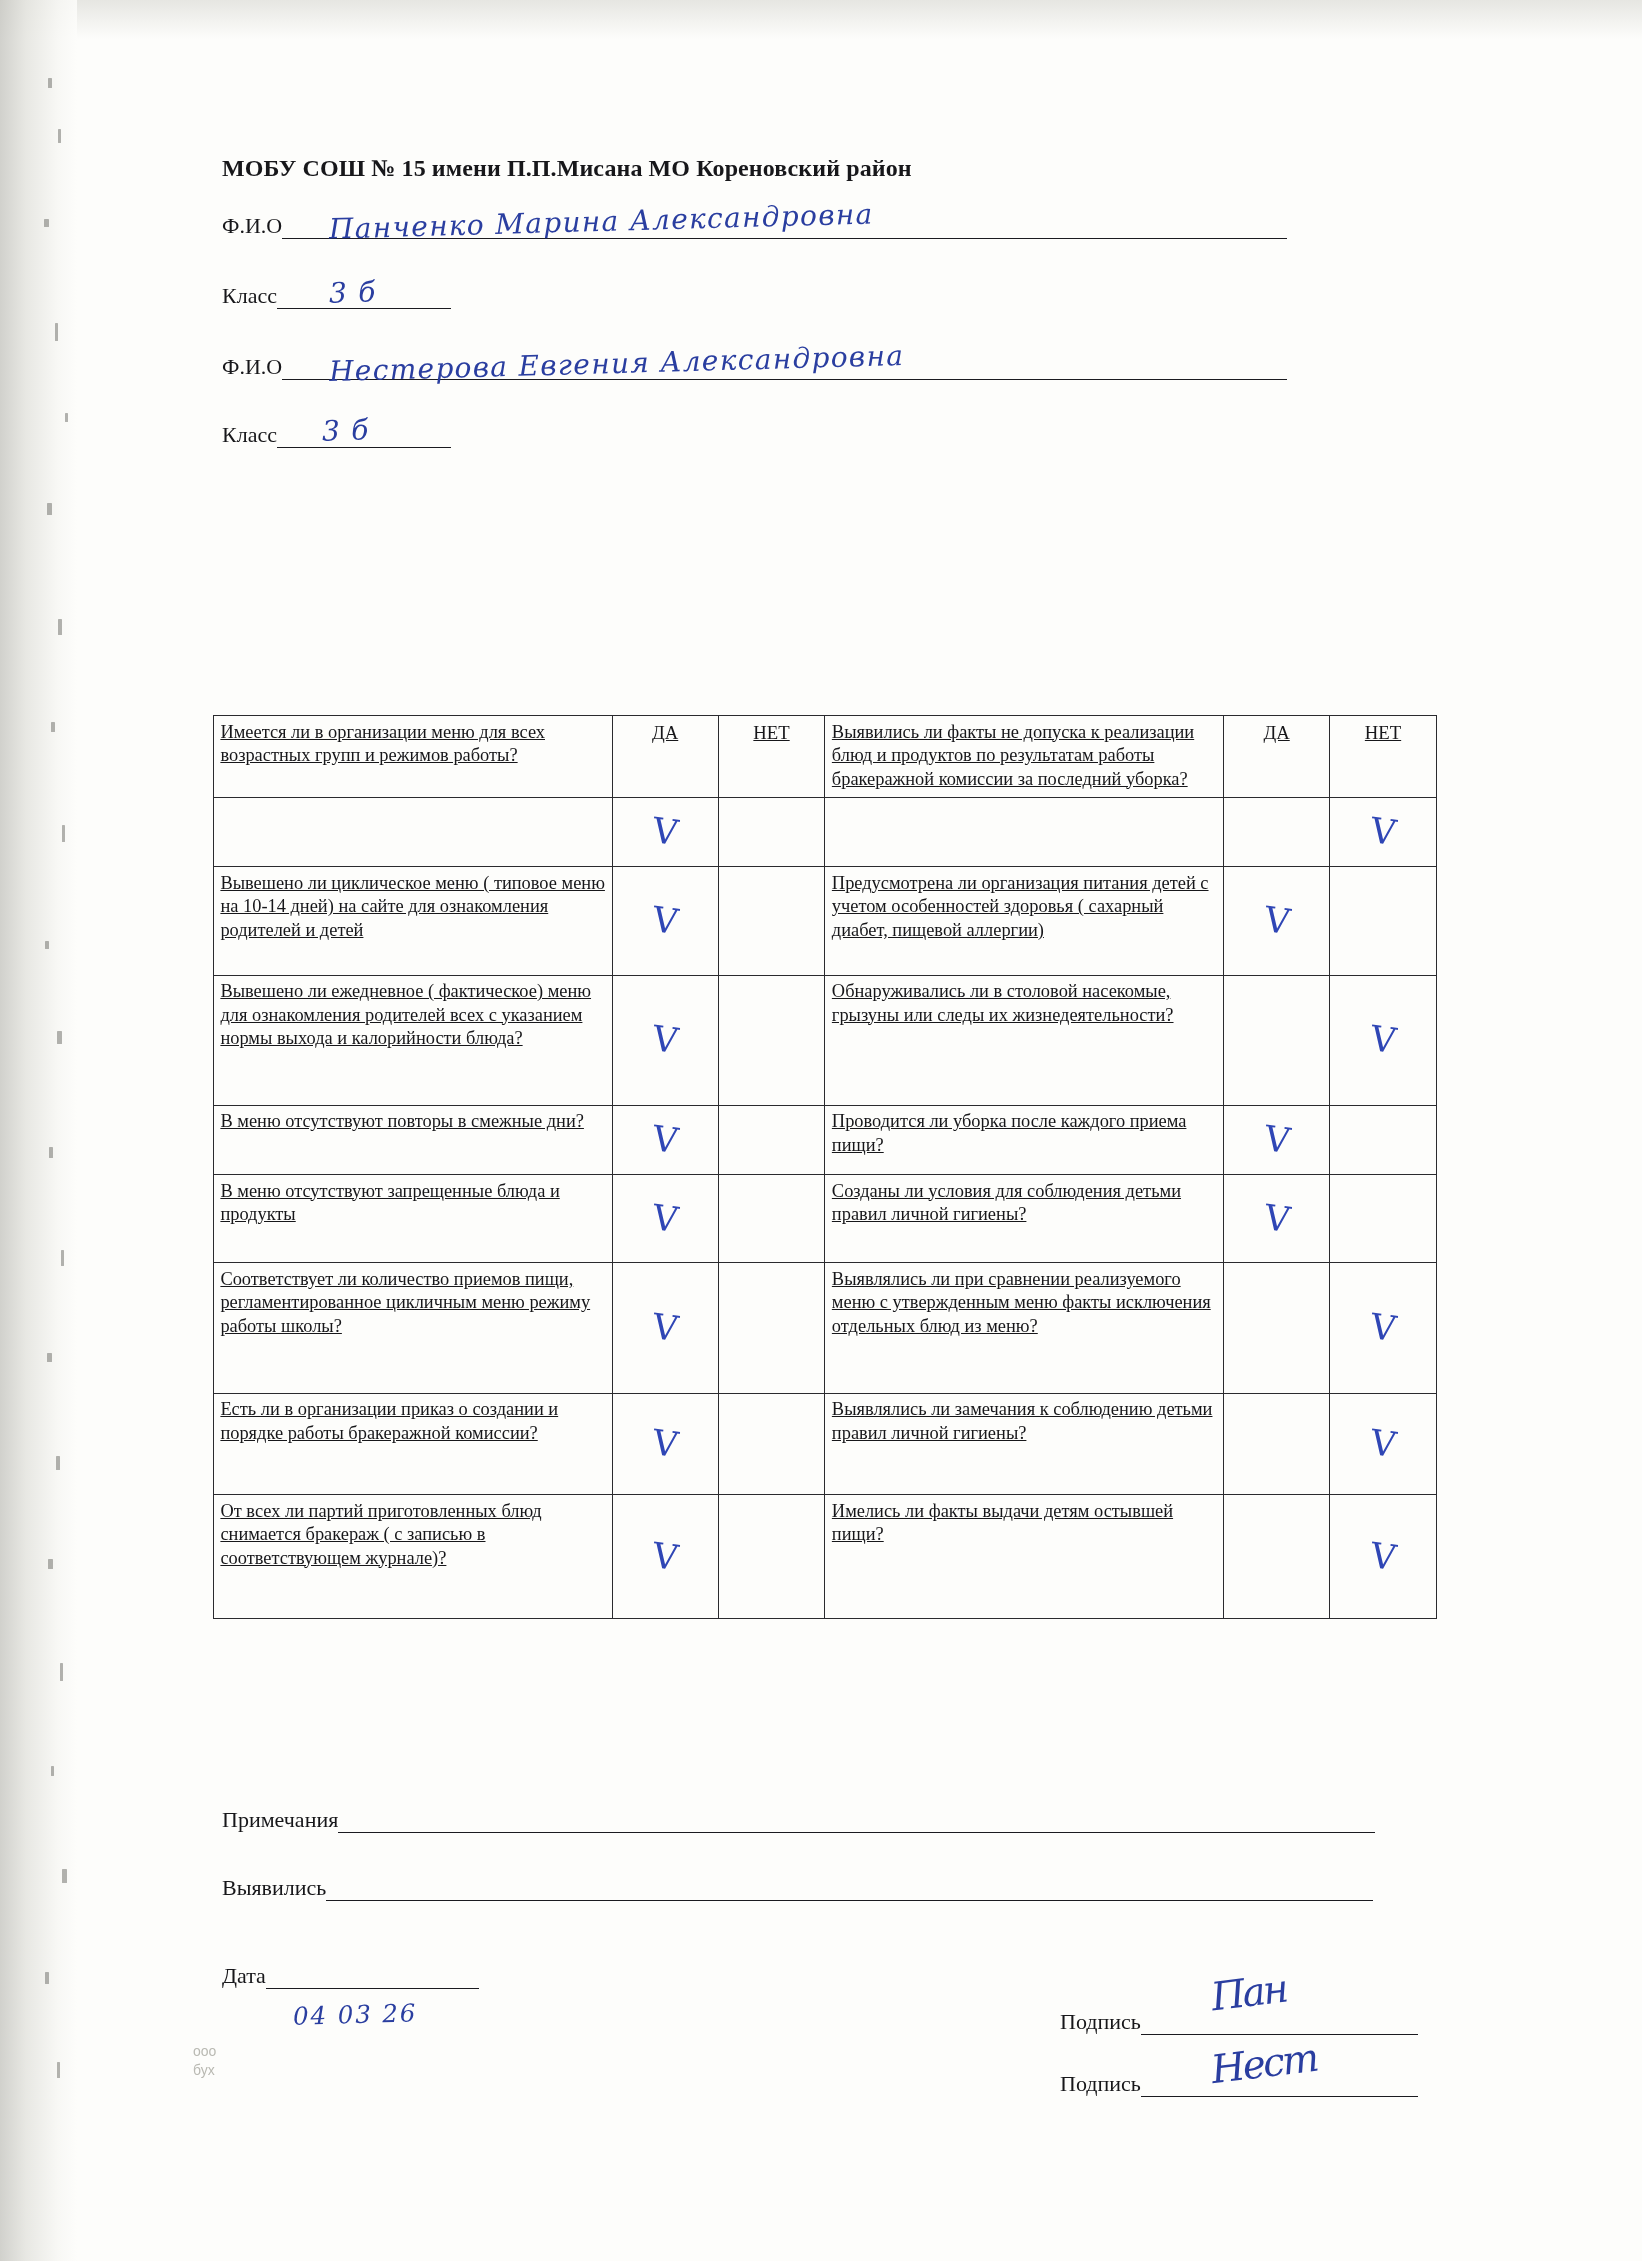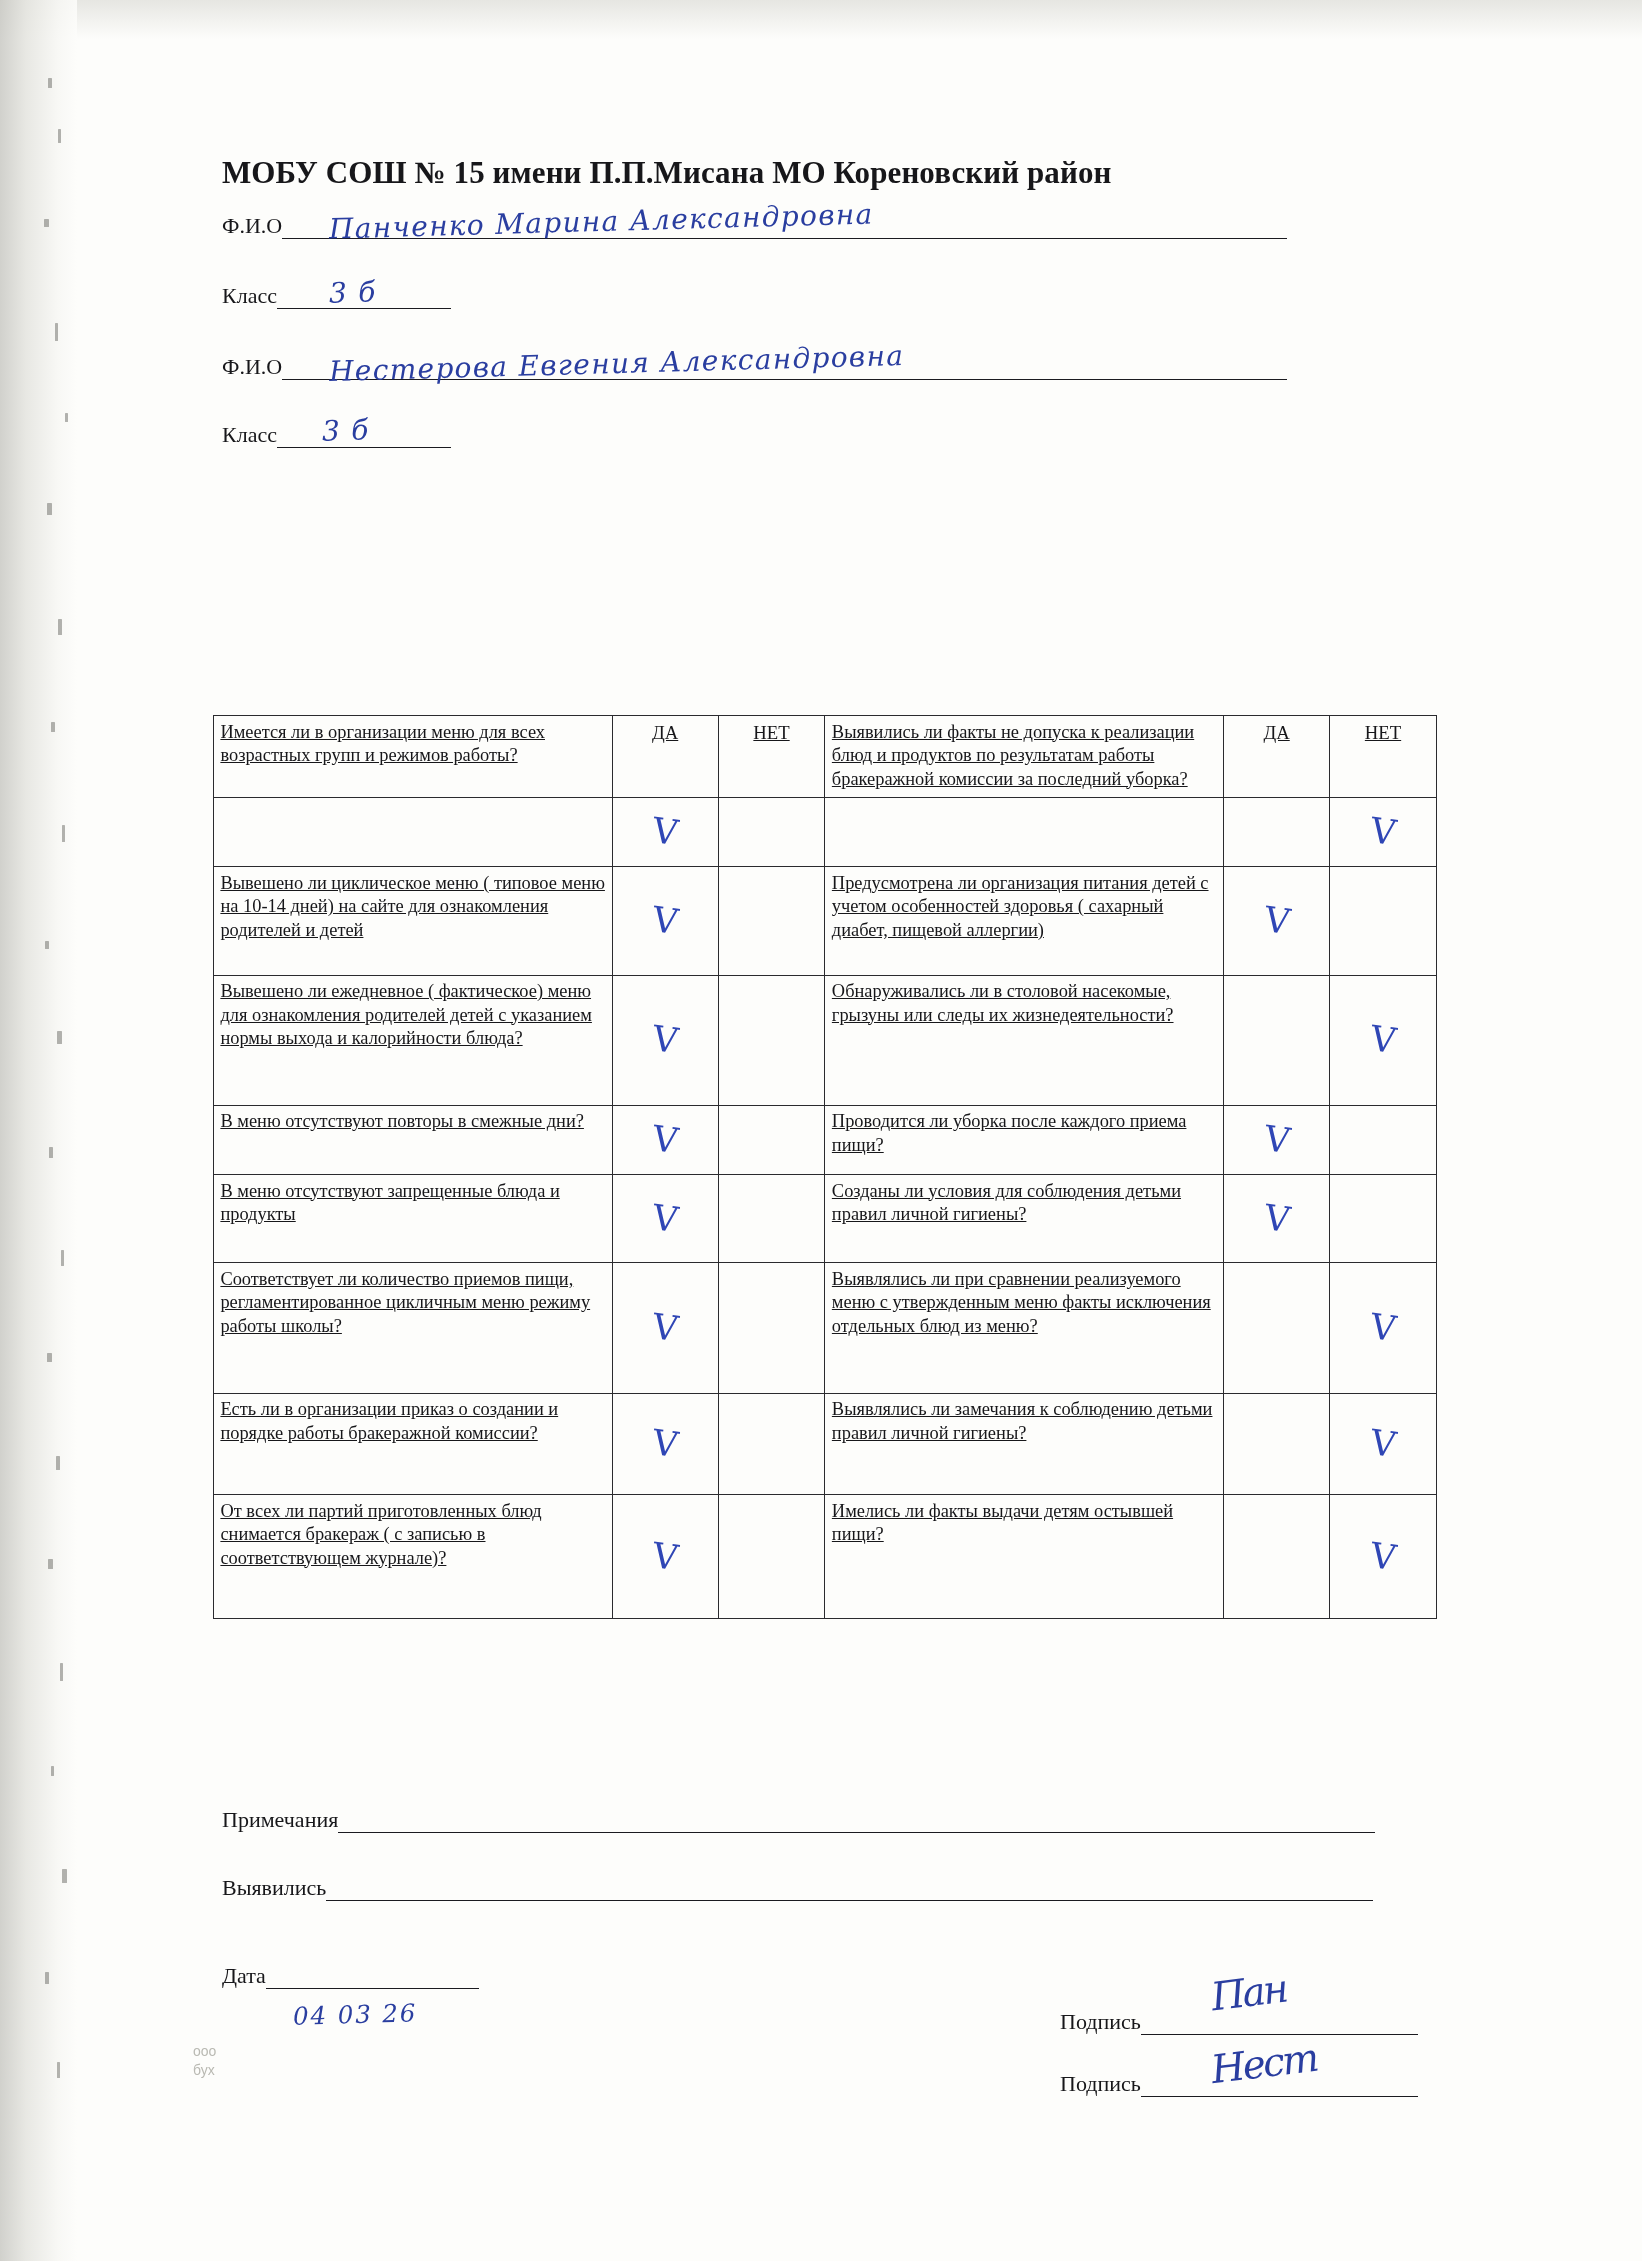--- a/index.html
+++ b/index.html
@@ -45,21 +45,21 @@
     position: absolute;
     display: block;
     background: #6b6b66;
     border-radius: 0.6px;
   }
 
   .header-title {
     position: absolute;
     left: 222px;
     top: 155px;
-    font-size: 31px;
+    font-size: 24px;
     font-weight: bold;
     letter-spacing: 0.1px;
     white-space: nowrap;
   }
 
   .field-row { position: absolute; font-size: 22px; }
   .field-label { font-family: Liberation Serif, serif; }
   .field-line {
     display: inline-block;
     border-bottom: 1.3px solid #1b1b20;
@@ -238,21 +238,21 @@
           </td>
         <td class="yn"></td>
         <td class="q">Предусмотрена ли организация питания детей с учетом особенностей здоровья ( сахарный диабет, пищевой аллергии)</td>
         <td class="yn">
             <span class="tick">V</span>
           </td>
         <td class="yn"></td>
       </tr>
 
       <tr>
-        <td class="q" style="height:119px;">Вывешено ли ежедневное ( фактическое) меню для ознакомления родителей детей с указанием нормы выхода и калорийности блюда?</td>
+        <td class="q" style="height:119px;">Вывешено ли ежедневное ( фактическое) меню для ознакомления родителей всех с указанием нормы выхода и калорийности блюда?</td>
         <td class="yn">
             <span class="tick">V</span>
           </td>
         <td class="yn"></td>
         <td class="q">Обнаруживались ли в столовой насекомые, грызуны или следы их жизнедеятельности?</td>
         <td class="yn"></td>
         <td class="yn">
             <span class="tick">V</span>
           </td>
       </tr>

